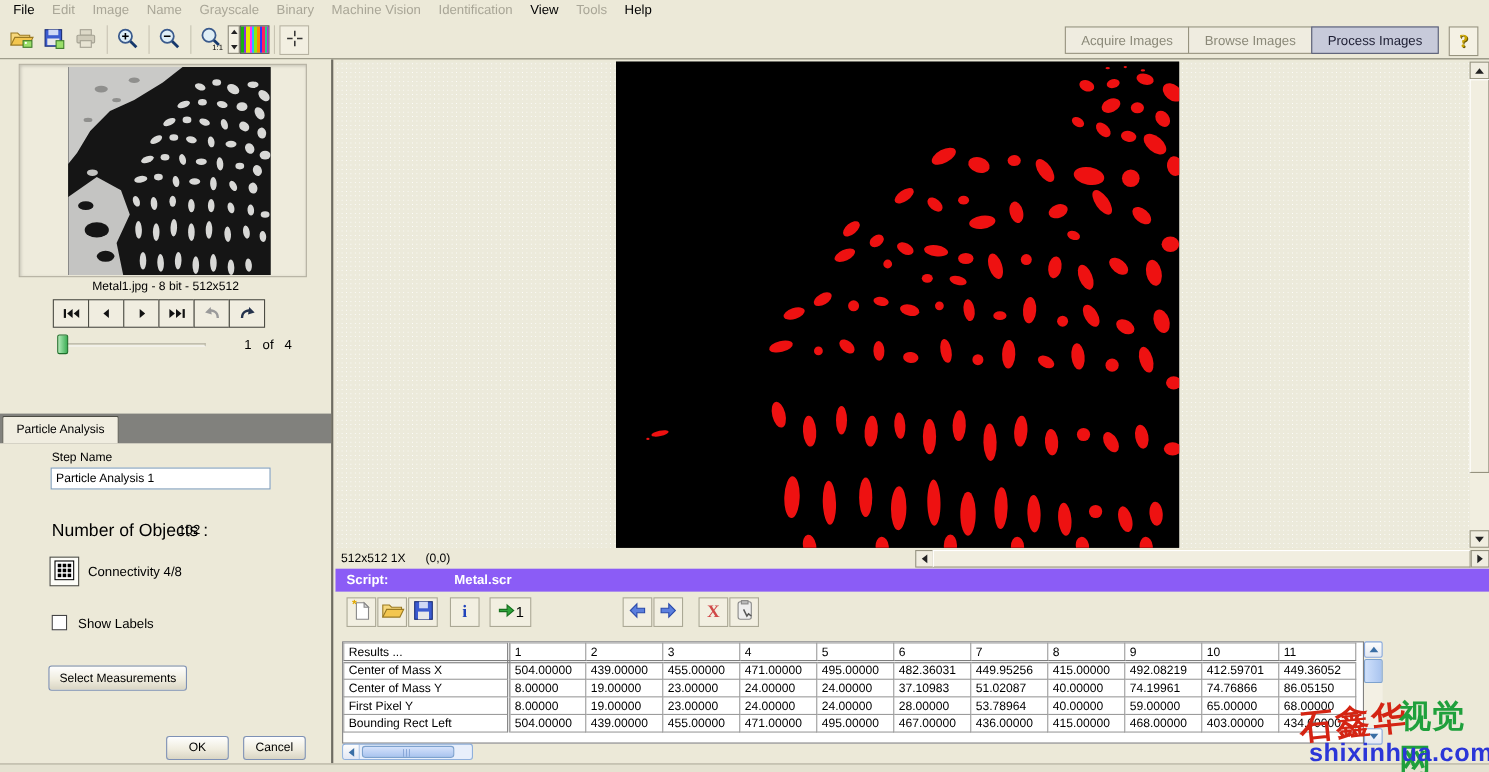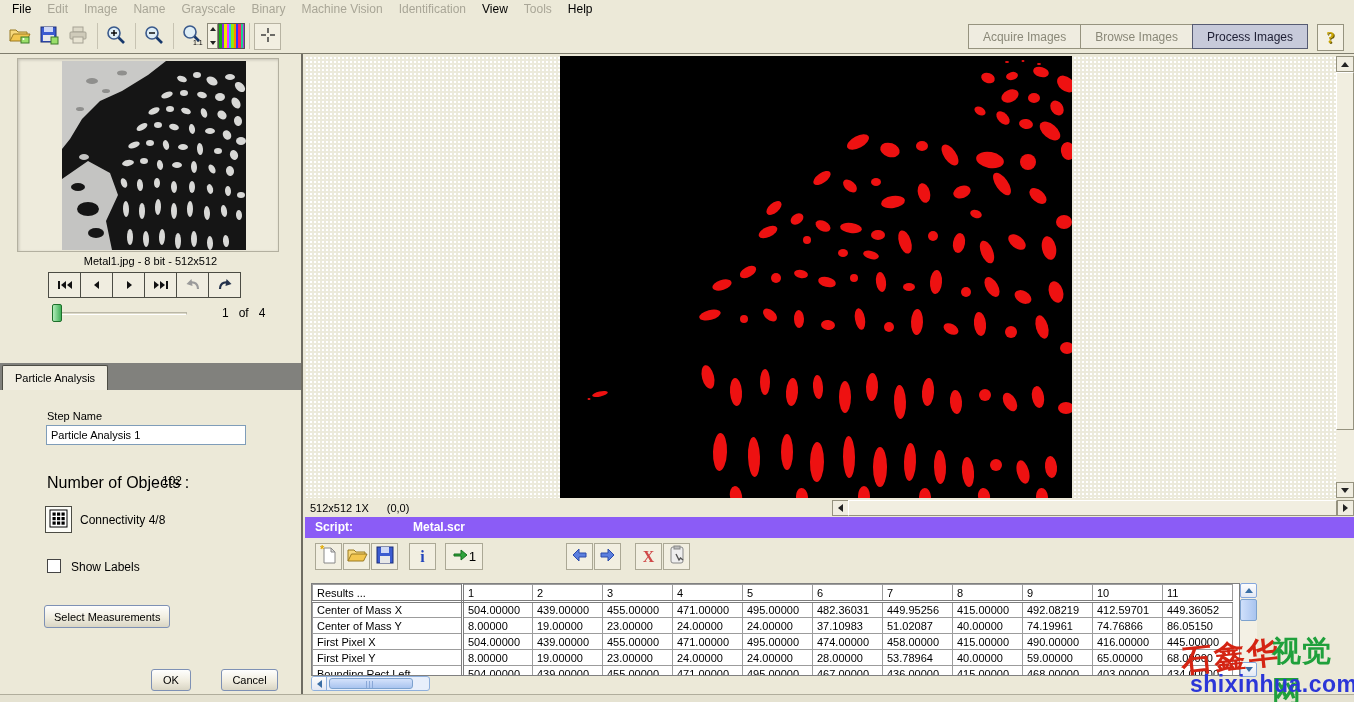--- a/index.html
+++ b/index.html
@@ -32,29 +32,29 @@
 .preview-frame{position:absolute;left:17px;top:4px;width:262px;height:194px;border:1px solid #b3b0a0;background:#eeebdc;box-shadow:inset 1px 1px 3px rgba(0,0,0,.18)}
 .thumb{position:absolute;left:44px;top:2px;width:184px;height:189px;background:#141414}
 .thumb svg{display:block}
 .caption{position:absolute;left:0;top:201px;width:100%;text-align:center;font-size:11px}
 .navrow{position:absolute;left:49px;top:218px;display:flex}
 .navbtn{width:33px;height:26px;border:1px solid #4c4c44;background:#f0ede0;display:flex;align-items:center;justify-content:center;margin-left:-1px;padding:0}
 .slider-track{position:absolute;left:55px;top:258px;width:132px;height:3px;border:1px solid #bab7a7;border-bottom-color:#fff;background:#dcd9c8}
 .slider-thumb{position:absolute;left:52px;top:250px;width:10px;height:18px;border:1px solid #1d6f2a;border-radius:2px;background:linear-gradient(90deg,#b0ecb8,#3fae57)}
 .pageinfo{position:absolute;left:222px;top:252px;display:flex;gap:10px;font-size:12px}
 .setup-header{position:absolute;left:0;top:282px;width:100%;height:27px;background:linear-gradient(#aaaaa7,#8b8b87);color:#fff;font-weight:bold;font-size:12px;line-height:27px;padding-left:9px}
-.tab-band{position:absolute;left:0;top:309px;width:100%;height:27px;background:#81817d}
+.tab-band{position:absolute;left:0;top:322px;width:100%;height:27px;background:#81817d}
 .tab{position:absolute;left:2px;top:2px;height:25px;padding:0 12px;background:#f0ede0;border:1px solid #4c4c44;border-bottom:none;border-radius:2px 2px 0 0;line-height:24px;font-size:11px}
 .lbl{position:absolute;font-size:11px}
 .step-input{position:absolute;left:46px;top:371px;width:200px;height:20px;border:1px solid #7f9db9;padding:0 4px;font-family:inherit;font-size:11px;background:#fff}
 .conn-btn{position:absolute;left:45px;top:452px;width:27px;height:27px;border:1px solid #4c4c44;background:#fdfdf8;display:flex;align-items:center;justify-content:center;padding:0}
 .chk{position:absolute;left:47px;top:505px;width:14px;height:14px;border:1px solid #454545;background:#fff}
 .xpbtn{border:1px solid #7e91b5;border-radius:3px;background:linear-gradient(#fefefe,#f0eddf 55%,#d9d5c4);font-family:inherit;font-size:11px;color:#000}
 .selmeas{position:absolute;left:44px;top:551px;height:23px;padding:0 9px}
-.okbtn{position:absolute;left:151px;top:615px;width:40px;height:22px}
+.okbtn{position:absolute;left:151px;top:615px;width:57px;height:22px}
 .cancelbtn{position:absolute;left:221px;top:615px;width:57px;height:22px}
 
 
 .right-area{position:absolute;left:305px;top:54px;width:1049px;height:640px}
 .viewport{position:absolute;left:0;top:2px;width:1031px;height:442px;background-color:#eceadb;background-image:radial-gradient(#ffffff 26%,rgba(255,255,255,0) 27%);background-size:4px 4px}
 .canvas{position:absolute;left:255px;top:0;width:512px;height:442px;background:#000}
 .vscroll{position:absolute;left:1031px;top:2px;width:18px;height:442px;background:#f1eee0}
 .sbtn{position:absolute;left:0;width:18px;height:16px;background:#f0ede0;border:1px solid #95927f;display:flex;align-items:center;justify-content:center}
 .tri-u{width:0;height:0;border-left:4px solid transparent;border-right:4px solid transparent;border-bottom:5px solid #222}
 .tri-d{width:0;height:0;border-left:4px solid transparent;border-right:4px solid transparent;border-top:5px solid #222}
@@ -598,34 +598,20 @@
               <td>24.00000</td>
               <td>24.00000</td>
               <td>37.10983</td>
               <td>51.02087</td>
               <td>40.00000</td>
               <td>74.19961</td>
               <td>74.76866</td>
               <td>86.05150</td>
             </tr>
             <tr>
-              <th class="rowlabel">First Pixel X</th>
-              <td>504.00000</td>
-              <td>439.00000</td>
-              <td>455.00000</td>
-              <td>471.00000</td>
-              <td>495.00000</td>
-              <td>474.00000</td>
-              <td>458.00000</td>
-              <td>415.00000</td>
-              <td>490.00000</td>
-              <td>416.00000</td>
-              <td>445.00000</td>
-            </tr>
-            <tr>
               <th class="rowlabel">First Pixel Y</th>
               <td>8.00000</td>
               <td>19.00000</td>
               <td>23.00000</td>
               <td>24.00000</td>
               <td>24.00000</td>
               <td>28.00000</td>
               <td>53.78964</td>
               <td>40.00000</td>
               <td>59.00000</td>

